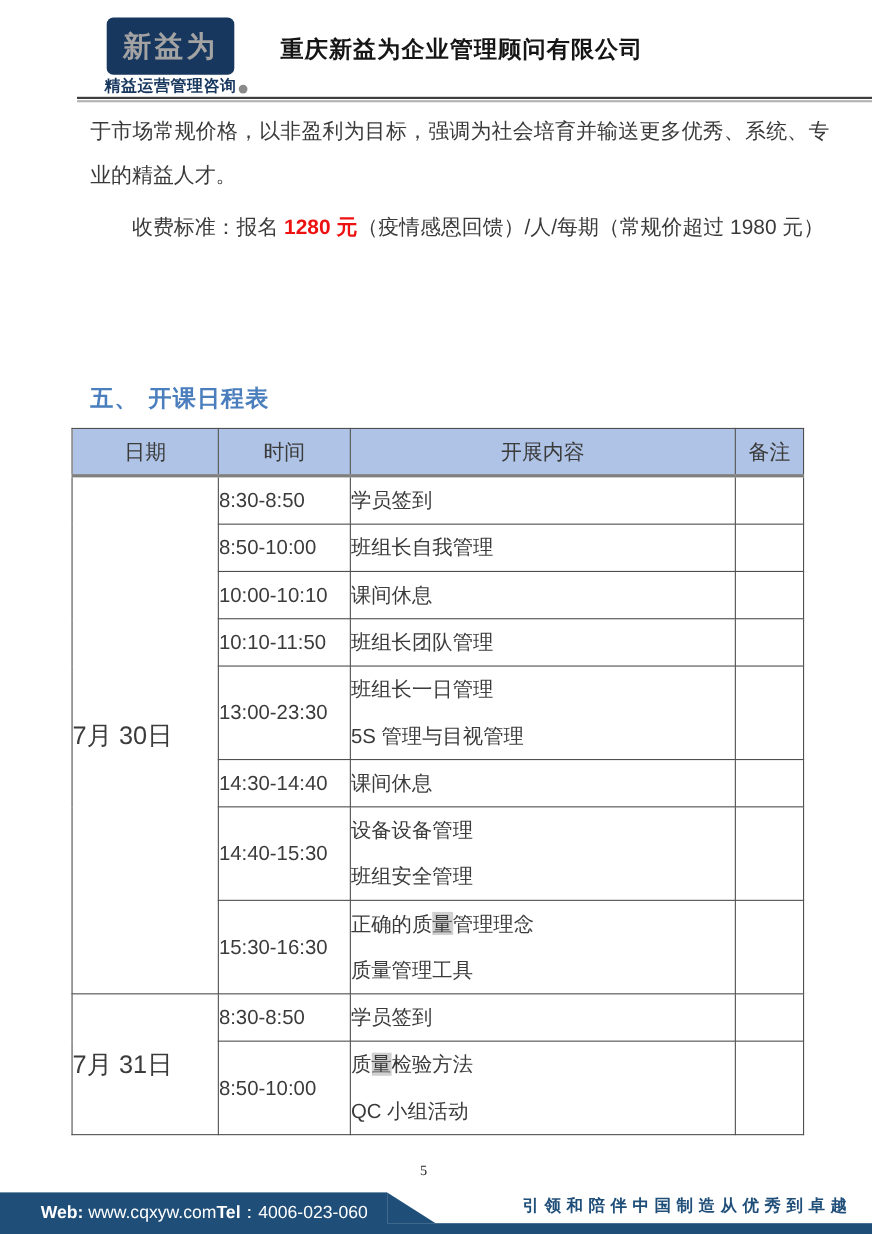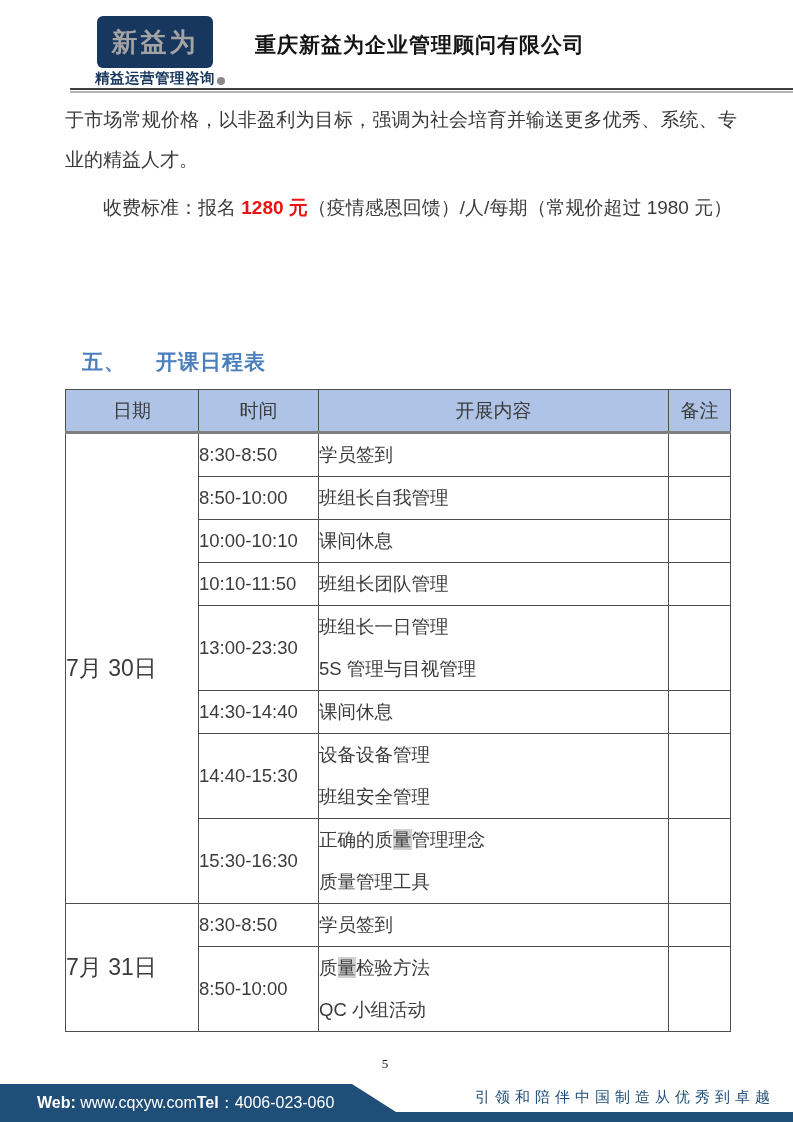--- a/index.html
+++ b/index.html
@@ -15,30 +15,30 @@
     color:#a3a3a3; font-size:26px; font-weight:bold; letter-spacing:3px;
     display:flex; align-items:center; justify-content:center;
   }
   .logo-tagline-row{position:absolute; left:95px; top:69px; width:130px; display:flex; }
   .logo-tagline{color:var(--brand-navy,#17375e); font-weight:bold; font-size:14.5px; letter-spacing:0.5px; white-space:nowrap;}
   .logo-dot{width:8px; height:8px; border-radius:50%; background:#8a8a8a; margin-left:2px; margin-top:8px;}
   .company-cn{position:absolute; left:255px; top:31px; font-size:21px; font-weight:bold; color:#151515; letter-spacing:1px; white-space:nowrap;}
   .company-en{position:absolute; left:232px; top:61px; font-family:"Liberation Serif","DejaVu Serif",serif; font-size:15px; color:var(--company-en-gray,#8a8a8a); white-space:nowrap;}
   .header-rule{position:absolute; left:70px; right:0; top:88px; height:2px; background:#3f3f3f; box-shadow:0 3px 0 rgba(140,140,140,.65);}
   
-  .body-text{position:absolute; left:65px; top:100px; width:672px; font-size:19px; line-height:40px; text-align:justify;}
+  .body-text{position:absolute; left:82px; top:100px; width:672px; font-size:19px; line-height:40px; text-align:justify;}
   .body-text p{margin:0 0 8px 0;}
   .body-text p.indent{text-indent:2em;}
   .price{color:var(--price-red,#ee1111); font-weight:bold;}
   
   .section-heading{
     position:absolute; left:82px; top:348px; margin:0;
     color:var(--accent-blue,#4a7ebd); font-size:21px; font-weight:bold; letter-spacing:1px;
   }
-  .sec-title{margin-left:30px;}
+  .sec-title{margin-left:9px;}
   
   .schedule{
     position:absolute; left:65px; top:389px; width:665px;
     border-collapse:collapse; table-layout:fixed;
     font-size:18.5px; color:#3b3b3b;padding-left:47px;
   }
   .schedule th,.schedule td{border:1.5px solid #4f4f4f; padding:0; vertical-align:middle; overflow:hidden;}
   .schedule thead th{
     background:var(--table-header-bg,#aec3e5); height:41px;
     font-weight:normal; font-size:19px; text-align:center;
@@ -64,21 +64,21 @@
   }
   .footer-left .b{font-weight:bold;}
   .footer-notch{
     position:absolute; left:352px; top:0; width:0; height:0;
     border-bottom:28px solid var(--footer-navy,#1f4e79);
     border-right:44px solid transparent;
   }
   .footer-strip{position:absolute; left:0; top:28px; width:793px; height:10px; background:var(--footer-navy,#1f4e79);}
   .footer-slogan{
     position:absolute; right:18px; top:0; height:28px; line-height:26px;
-    color:var(--footer-navy,#1f4e79); font-weight:normal; font-size:15px; letter-spacing:5px; white-space:nowrap;
+    color:var(--footer-navy,#1f4e79); font-weight:bold; font-size:15px; letter-spacing:5px; white-space:nowrap;
   }
 </style>
 </head>
 <body>
 
 <div class="page">
 
   <div class="logo-box">新益为</div>
   <div class="logo-tagline-row">
     <span class="logo-tagline">精益运营管理咨询</span>

